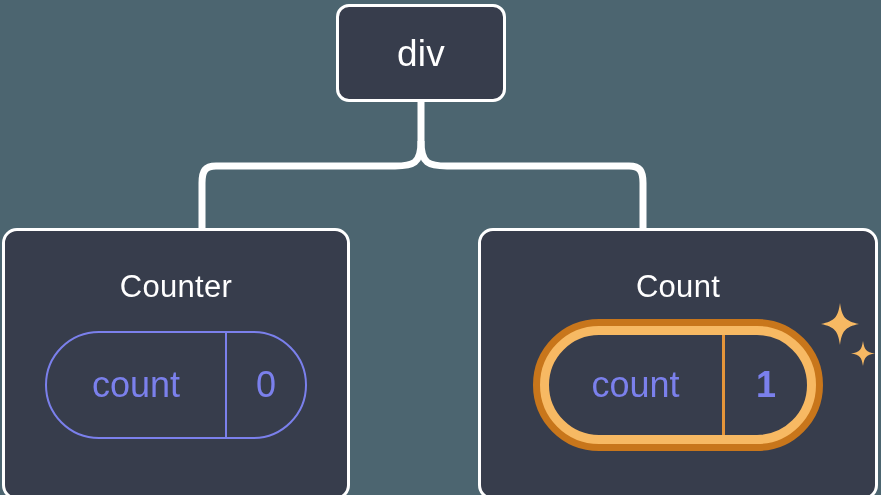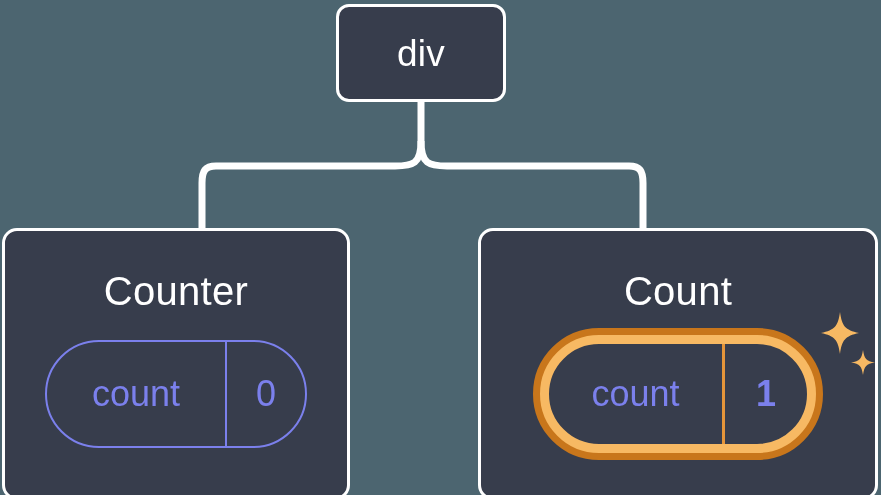--- a/index.html
+++ b/index.html
@@ -66,21 +66,21 @@
     border-radius: 15px;
     padding-top: 40px;
     box-sizing: border-box;
   }
   .node-left  { left: 2px;   width: 348px; }
   .node-right { left: 478px; width: 400px; }
 
   .node-child .node-title {
     display: block;
     text-align: center;
-    font-size: 40px;
+    font-size: 31px;
     font-weight: 300;
     color: #ffffff;
     line-height: 1;
     letter-spacing: 0.3px;
   }
 
   
   .pill-wrap {
     position: relative;
     margin: 0 auto;

